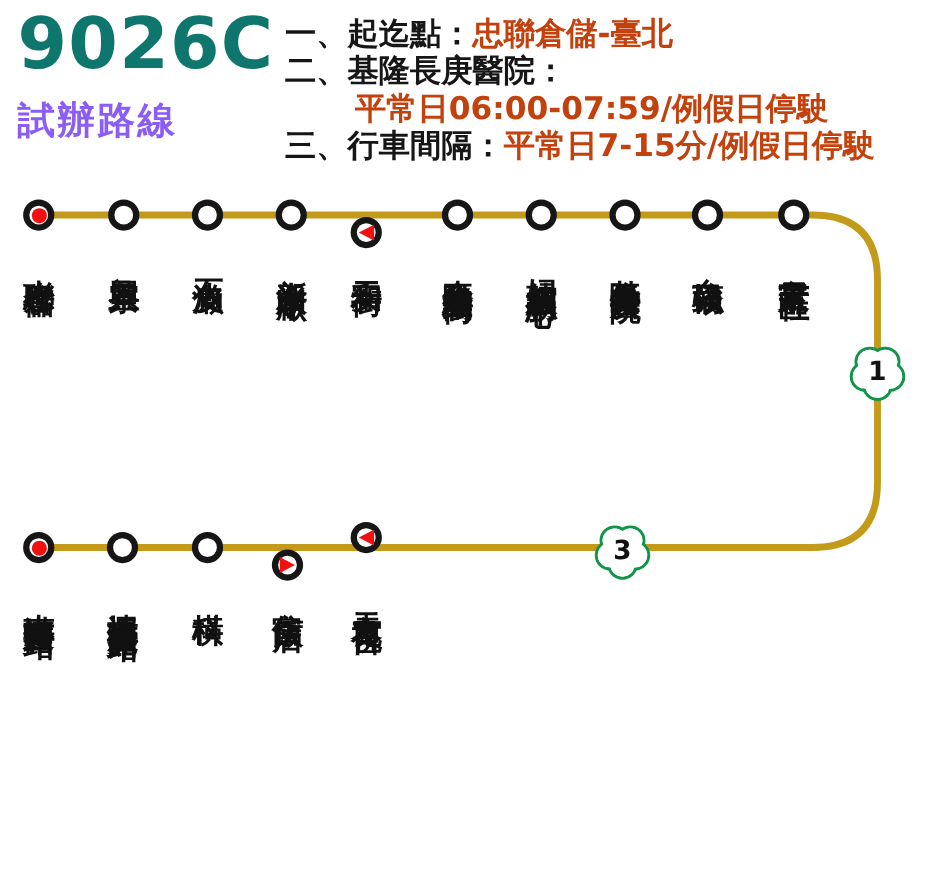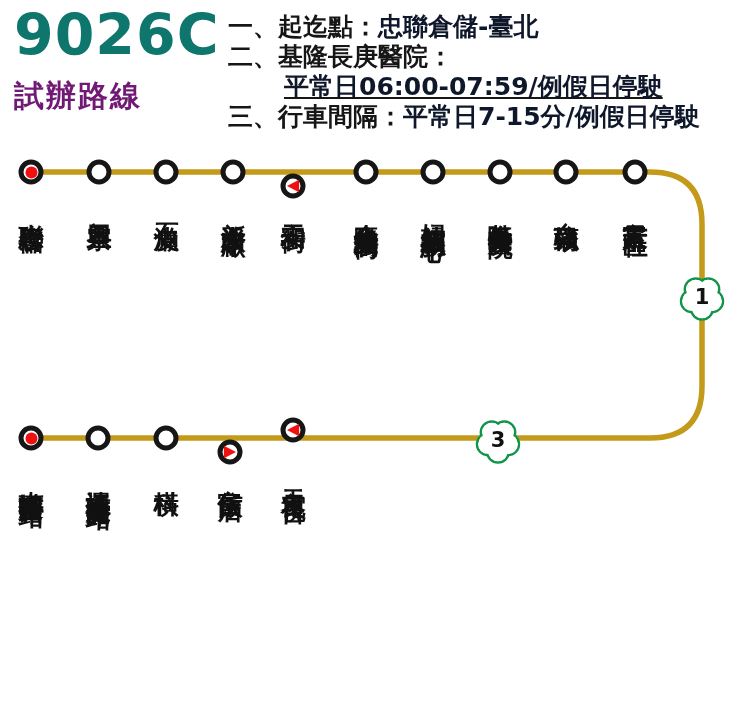--- a/index.html
+++ b/index.html
@@ -8,29 +8,29 @@
     background:#ffffff;
     font-family:"DejaVu Sans","Liberation Sans",sans-serif;
   }
   
   .route-number{
     position:absolute;left:14px;top:2px;
     font-size:57px;font-weight:700;color:#0f766e;letter-spacing:1px;
   }
   .route-type{
     position:absolute;left:14px;top:76px;
-    font-size:30px;font-weight:700;color:#701a75;letter-spacing:2px;
+    font-size:30px;font-weight:700;color:#8b5cf6;letter-spacing:2px;
   }
   .notes{
     position:absolute;left:228px;top:12px;width:520px;
     font-size:25px;font-weight:700;color:#161616;line-height:30px;
     white-space:nowrap;
   }
-  .notes .red{color:#0f172a;}
-  .notes .indent{padding-left:56px;text-decoration:underline;}
+  .notes .red{color:#c2410c;}
+  .notes .indent{padding-left:56px;}
   
   .route-svg{position:absolute;left:0;top:0;z-index:1;}
   
   #stops-layer{position:absolute;left:0;top:0;width:750px;height:711px;z-index:3;}
   .stop{
     position:absolute;width:25px;height:25px;box-sizing:border-box;
     border:5px solid #161616;border-radius:50%;background:#ffffff;
     transform:translate(-50%,-50%);
     display:flex;align-items:center;justify-content:center;
   }

